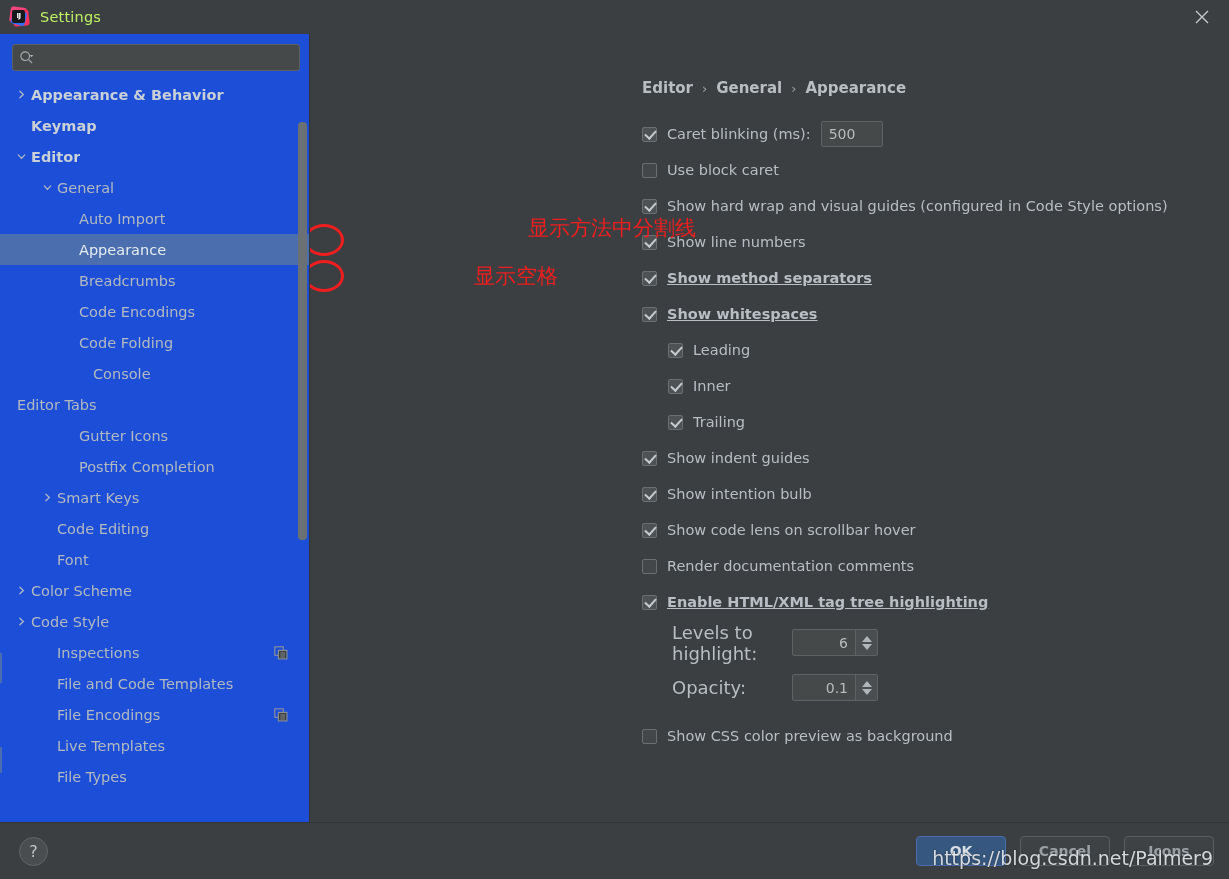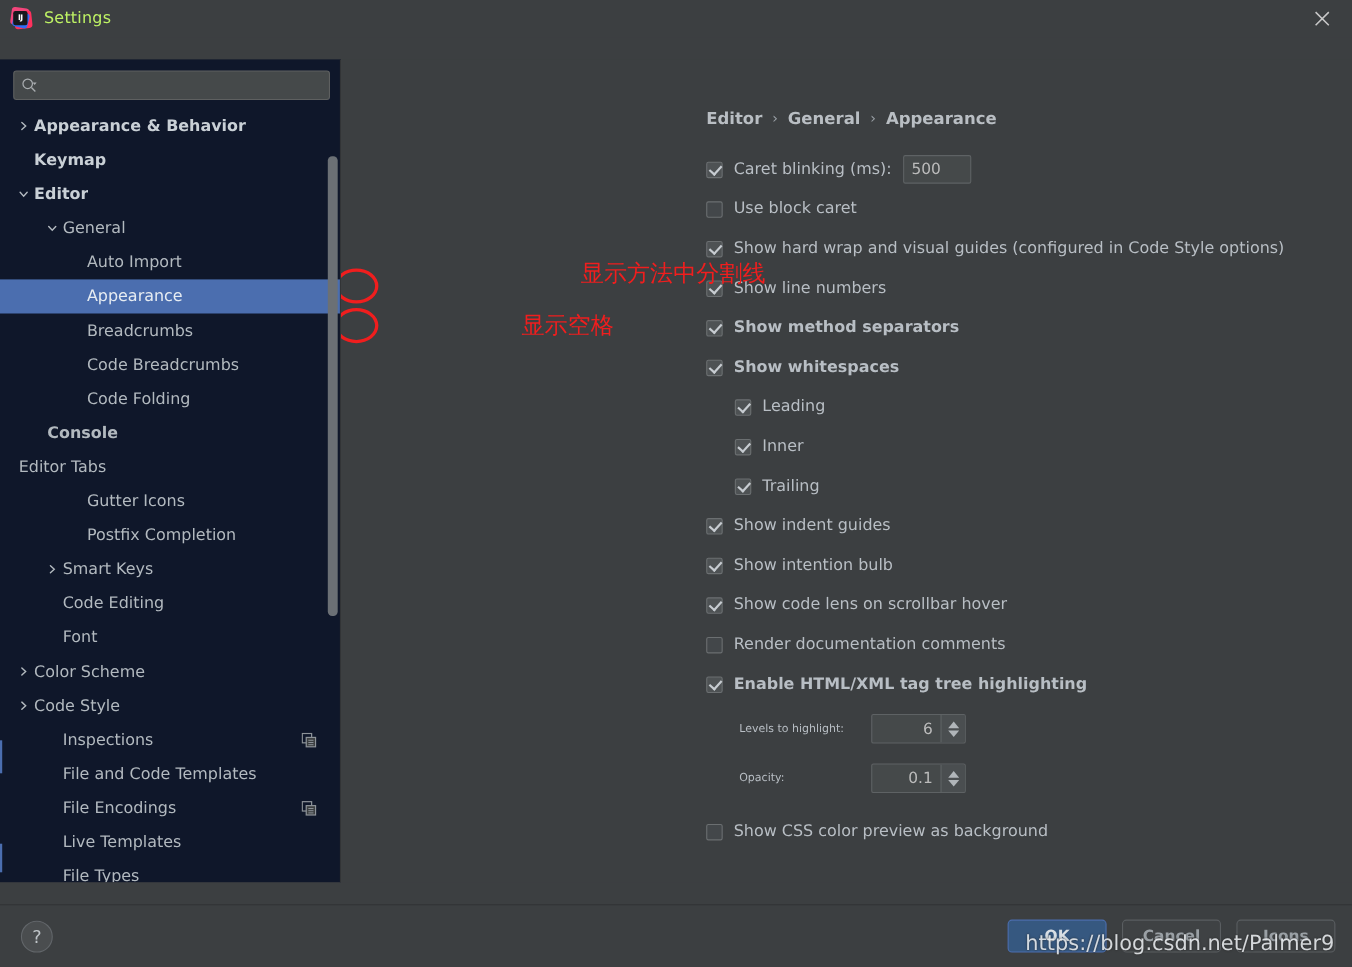--- a/index.html
+++ b/index.html
@@ -6,21 +6,21 @@
   html, body {
     width: 1229px; height: 879px;
     background: #3c3f41;
     font-family: "DejaVu Sans", "Liberation Sans", sans-serif;
     overflow: hidden;
   }
   .window {
     position: relative;
     width: 1229px; height: 879px;
     background: #3c3f41;
-    display: flex; flex-direction: column; gap: 20px;
+    display: flex; flex-direction: column;
   }
 
   
   .titlebar {
     height: 34px; flex: 0 0 34px;
     background: #3c3f41;
     display: flex; align-items: center;
     position: relative;
   }
   .app-logo { width: 20px; height: 20px; margin-left: 9px; position: relative; }
@@ -48,21 +48,21 @@
     color: #c8c8c8;
   }
   .close-btn svg { display: block; }
 
   
   .body { flex: 1 1 auto; display: flex; min-height: 0; position: relative; }
 
   
   .sidebar {
     width: 310px; flex: 0 0 310px;
-    background: #0f172a;
+    background: #1d4ed8;
     position: relative;
     display: flex; flex-direction: column;
     overflow: hidden;
   }
   .search-wrap { padding: 10px 10px 6px 12px; }
   .search-box {
     height: 27px; background: #45494a;
     border: 1px solid #5e6060; border-radius: 3px;
     display: flex; align-items: center; padding: 0 6px;
   }
@@ -132,31 +132,31 @@
     position: relative; margin-right: 10px;
   }
   .cb.off { background: #43474a; }
   .cb.on::after {
     content: ""; position: absolute;
     left: 4px; top: 0.5px; width: 5px; height: 9px;
     border: solid #c7ccd1; border-width: 0 2px 2px 0;
     transform: rotate(42deg);
   }
   .cb-label { color: #b8bec4; font-size: 14.5px; }
-  .cb-label.bold { font-weight: bold; }
+  .cb-label.bold { font-weight: bold; text-decoration: underline; }
 
   .txtfield {
     margin-left: 10px;
     width: 62px; height: 26px;
     background: #45494a; border: 1px solid #5e6264; border-radius: 2px;
     color: #bbbbbb; font-size: 14px;
     display: flex; align-items: center; padding-left: 7px;
   }
   .flabel {
-    color: #b8bec4; font-size: 10px;
+    color: #b8bec4; font-size: 18px;
     width: 150px; flex: 0 0 150px; padding-left: 30px;
   }
   .spinner {
     display: flex; height: 27px;
     border: 1px solid #5e6264; border-radius: 2px;
     background: #45494a; overflow: hidden;
   }
   .spinner .val {
     width: 62px; color: #bbbbbb; font-size: 14px;
     display: flex; align-items: center; justify-content: flex-end;
@@ -306,31 +306,31 @@
               </svg>
             </span>
             <span class="tlabel">Breadcrumbs</span>
           </div>
           <div class="titem" style="padding-left: 62px;">
             <span class="arrow blank">
               <svg width="11" height="11" viewBox="0 0 12 12">
                 <path d="M4.2 2.5 L8 6 L4.2 9.5" stroke="currentColor" stroke-width="1.4" fill="none" stroke-linecap="round"></path>
               </svg>
             </span>
-            <span class="tlabel">Code Breadcrumbs</span>
+            <span class="tlabel">Code Encodings</span>
           </div>
           <div class="titem" style="padding-left: 62px;">
             <span class="arrow blank">
               <svg width="11" height="11" viewBox="0 0 12 12">
                 <path d="M4.2 2.5 L8 6 L4.2 9.5" stroke="currentColor" stroke-width="1.4" fill="none" stroke-linecap="round"></path>
               </svg>
             </span>
             <span class="tlabel">Code Folding</span>
           </div>
-          <div class="titem" style="padding-left: 26px; font-weight: bold;">
+          <div class="titem" style="padding-left: 76px;">
             <span class="arrow blank">
               <svg width="11" height="11" viewBox="0 0 12 12">
                 <path d="M4.2 2.5 L8 6 L4.2 9.5" stroke="currentColor" stroke-width="1.4" fill="none" stroke-linecap="round"></path>
               </svg>
             </span>
             <span class="tlabel">Console</span>
           </div>
           <div class="titem" style="">
             <span class="arrow blank">
               <svg width="11" height="11" viewBox="0 0 12 12">

